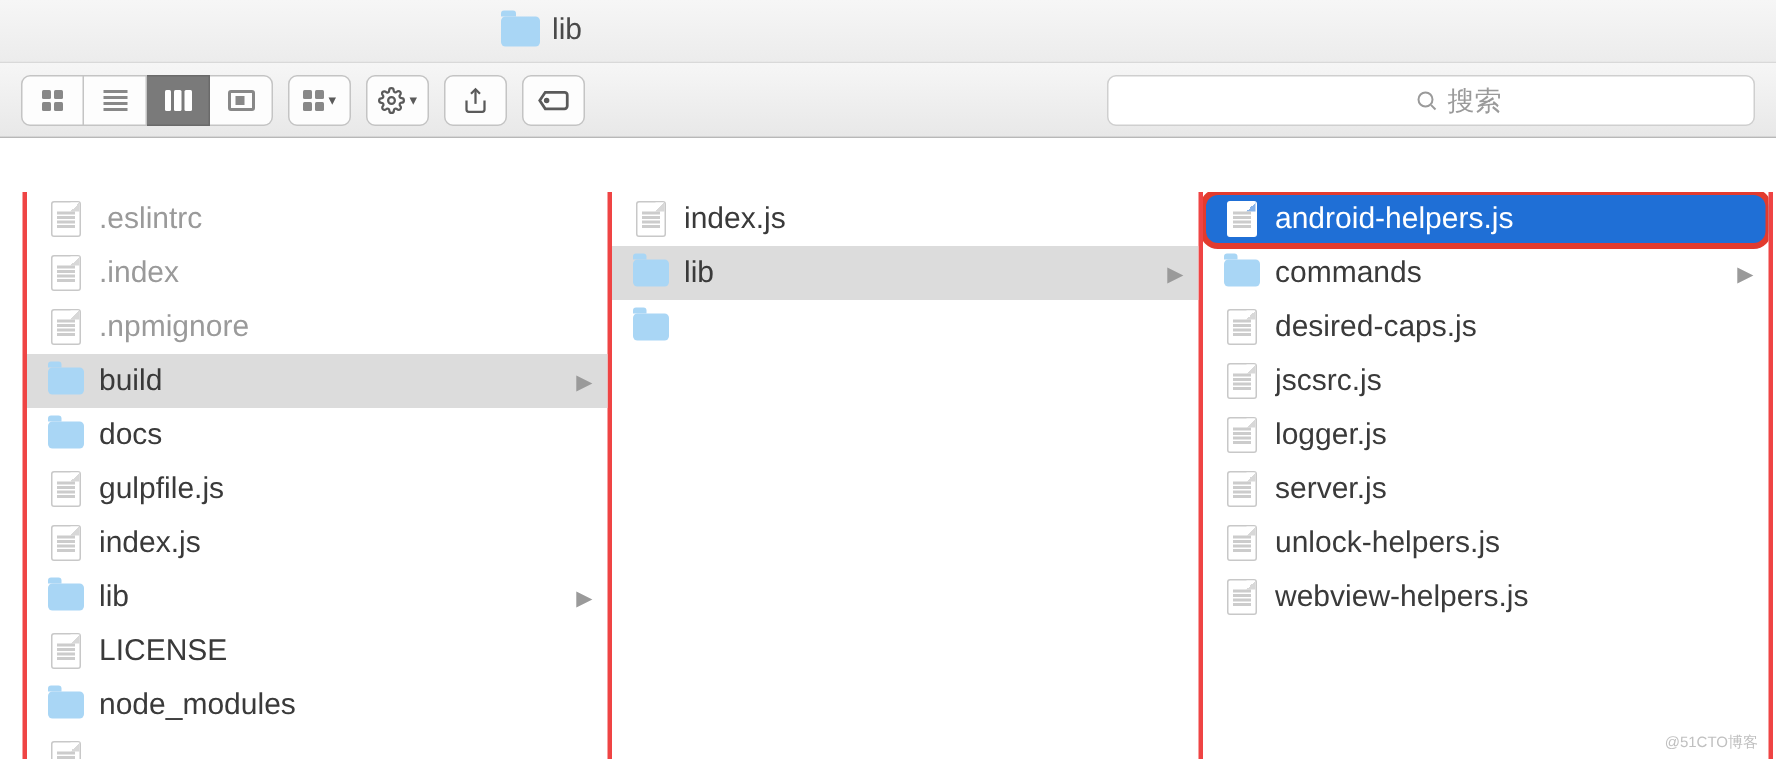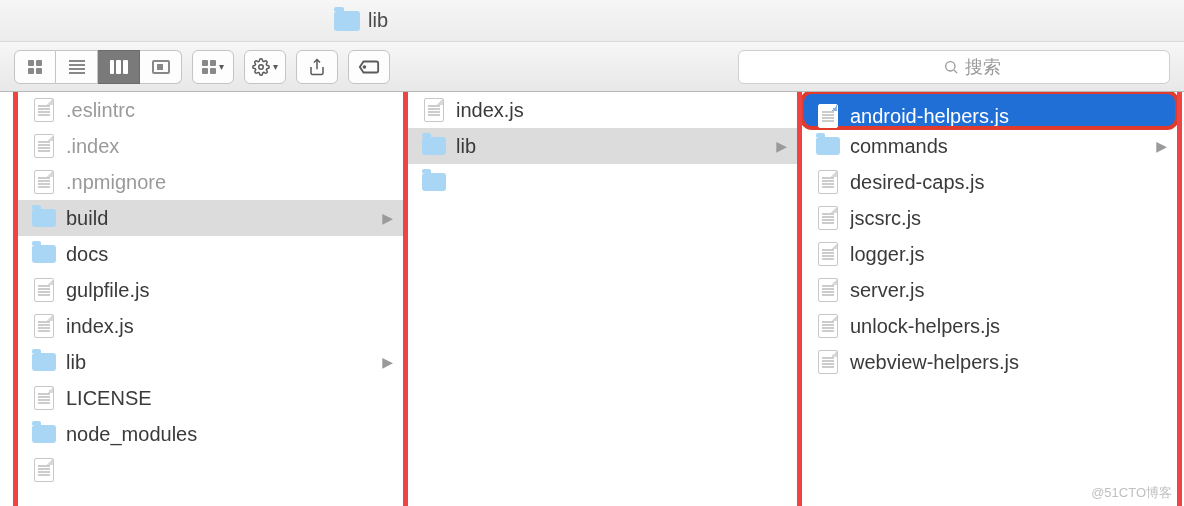--- a/index.html
+++ b/index.html
@@ -18,44 +18,44 @@
 .btn:only-child{border-radius:6px;}
 .btn + .btn { border-left:none; }
 .btn.active{ background:#7a7a7a; color:#fff; border-color:#6a6a6a;}
 .btn .caret{ font-size:10px; margin-left:3px;}
 .toolbar .spacer{ flex:1; }
 .search-wrap{ width:432px; height:34px; border:1px solid #cfcfcf; border-radius:6px; background:#fff; display:flex; align-items:center; justify-content:center; gap:6px; color:#9a9a9a;padding-left:36px;}
 .search-wrap svg{ width:16px;height:16px; }
 .search-wrap span{ font-size:18px; }
 
 .columns { display:flex; height: calc(100% - 92px); }
-.col { border-right:5px solid #ef4444; overflow:auto; }
+.col { border-right:3px solid #ef4444; overflow:auto;margin-top:36px; }
 .col-0{ width:18px; background:#fff; }
 .col-1{ width:390px; }
 .col-2{ width:394px; }
 .col-3{ width:380px; }
 
 .row{ height:36px; display:flex; align-items:center; padding:0 10px 0 12px; font-size:20px; color:#3a3a3a; cursor:pointer; }
 .row .icon{ width:28px; display:flex; align-items:center; justify-content:center; margin-right:8px; flex-shrink:0;}
 .row .label{ flex:1; white-space:nowrap; overflow:hidden; text-overflow:ellipsis;}
 .row .arrow{ color:#9a9a9a; font-size:14px; }
 .row.dim .label{ color:#9a9a9a; }
 .row.sel-grey{ background:#dcdcdc; }
 .row.sel-blue{ background:#1f6fd6; color:#fff; }
-.row.highlight-red{ outline:4px solid #e23b2e; outline-offset:-2px; border-radius:10px;align-items:flex-end; }
+.row.highlight-red{ outline:4px solid #e23b2e; outline-offset:-2px; border-radius:10px; }
 
 .folder-icon{ width:24px; height:18px; background:#a9d6f5; border-radius:3px; position:relative;}
 .folder-icon:before{content:"";position:absolute;top:-4px;left:0;width:9px;height:4px;background:#a9d6f5;border-radius:2px 2px 0 0;}
 .file-icon{ width:20px; height:24px; background:#fff; border:1px solid #c8c8c8; border-radius:2px; position:relative;}
 .file-icon:before{content:"";position:absolute;top:0;right:0;width:6px;height:6px;background:linear-gradient(135deg,#fff 50%,#d8d8d8 50%);}
 .file-icon.js:after{content:"";position:absolute;top:6px;left:3px;right:3px;height:2px;background:#ccc;box-shadow:0 3px 0 #ccc,0 6px 0 #ccc,0 9px 0 #ccc;}
 .file-icon.selected{ background:#fff; border-color:#fff;}
 .file-icon.selected:before{background:linear-gradient(135deg,#fff 50%,#8ab4e8 50%);}
 
-.watermark{ position:absolute; right:12px; bottom:4px; font-size:13px; color:#c0c0c0; }
+.watermark{ position:absolute; right:12px; bottom:4px; font-size:10px; color:#c0c0c0; }
 
 .view-icon{display:grid;grid-template-columns:6px 6px;grid-template-rows:6px 6px;gap:2px;}
 .view-icon span{background:#888;border-radius:1px;}
 .list-icon{display:flex;flex-direction:column;gap:2px;width:16px;}
 .list-icon span{height:2px;background:#888;}
 .cols-icon{display:flex;gap:2px;width:18px;height:14px;}
 .cols-icon span{flex:1;background:#fff;border-radius:1px;}
 .cover-icon{width:18px;height:14px;border:2px solid #888;border-radius:2px;position:relative;}
 .cover-icon:after{content:"";position:absolute;left:3px;top:2px;bottom:2px;width:6px;background:#888;}
 </style>

